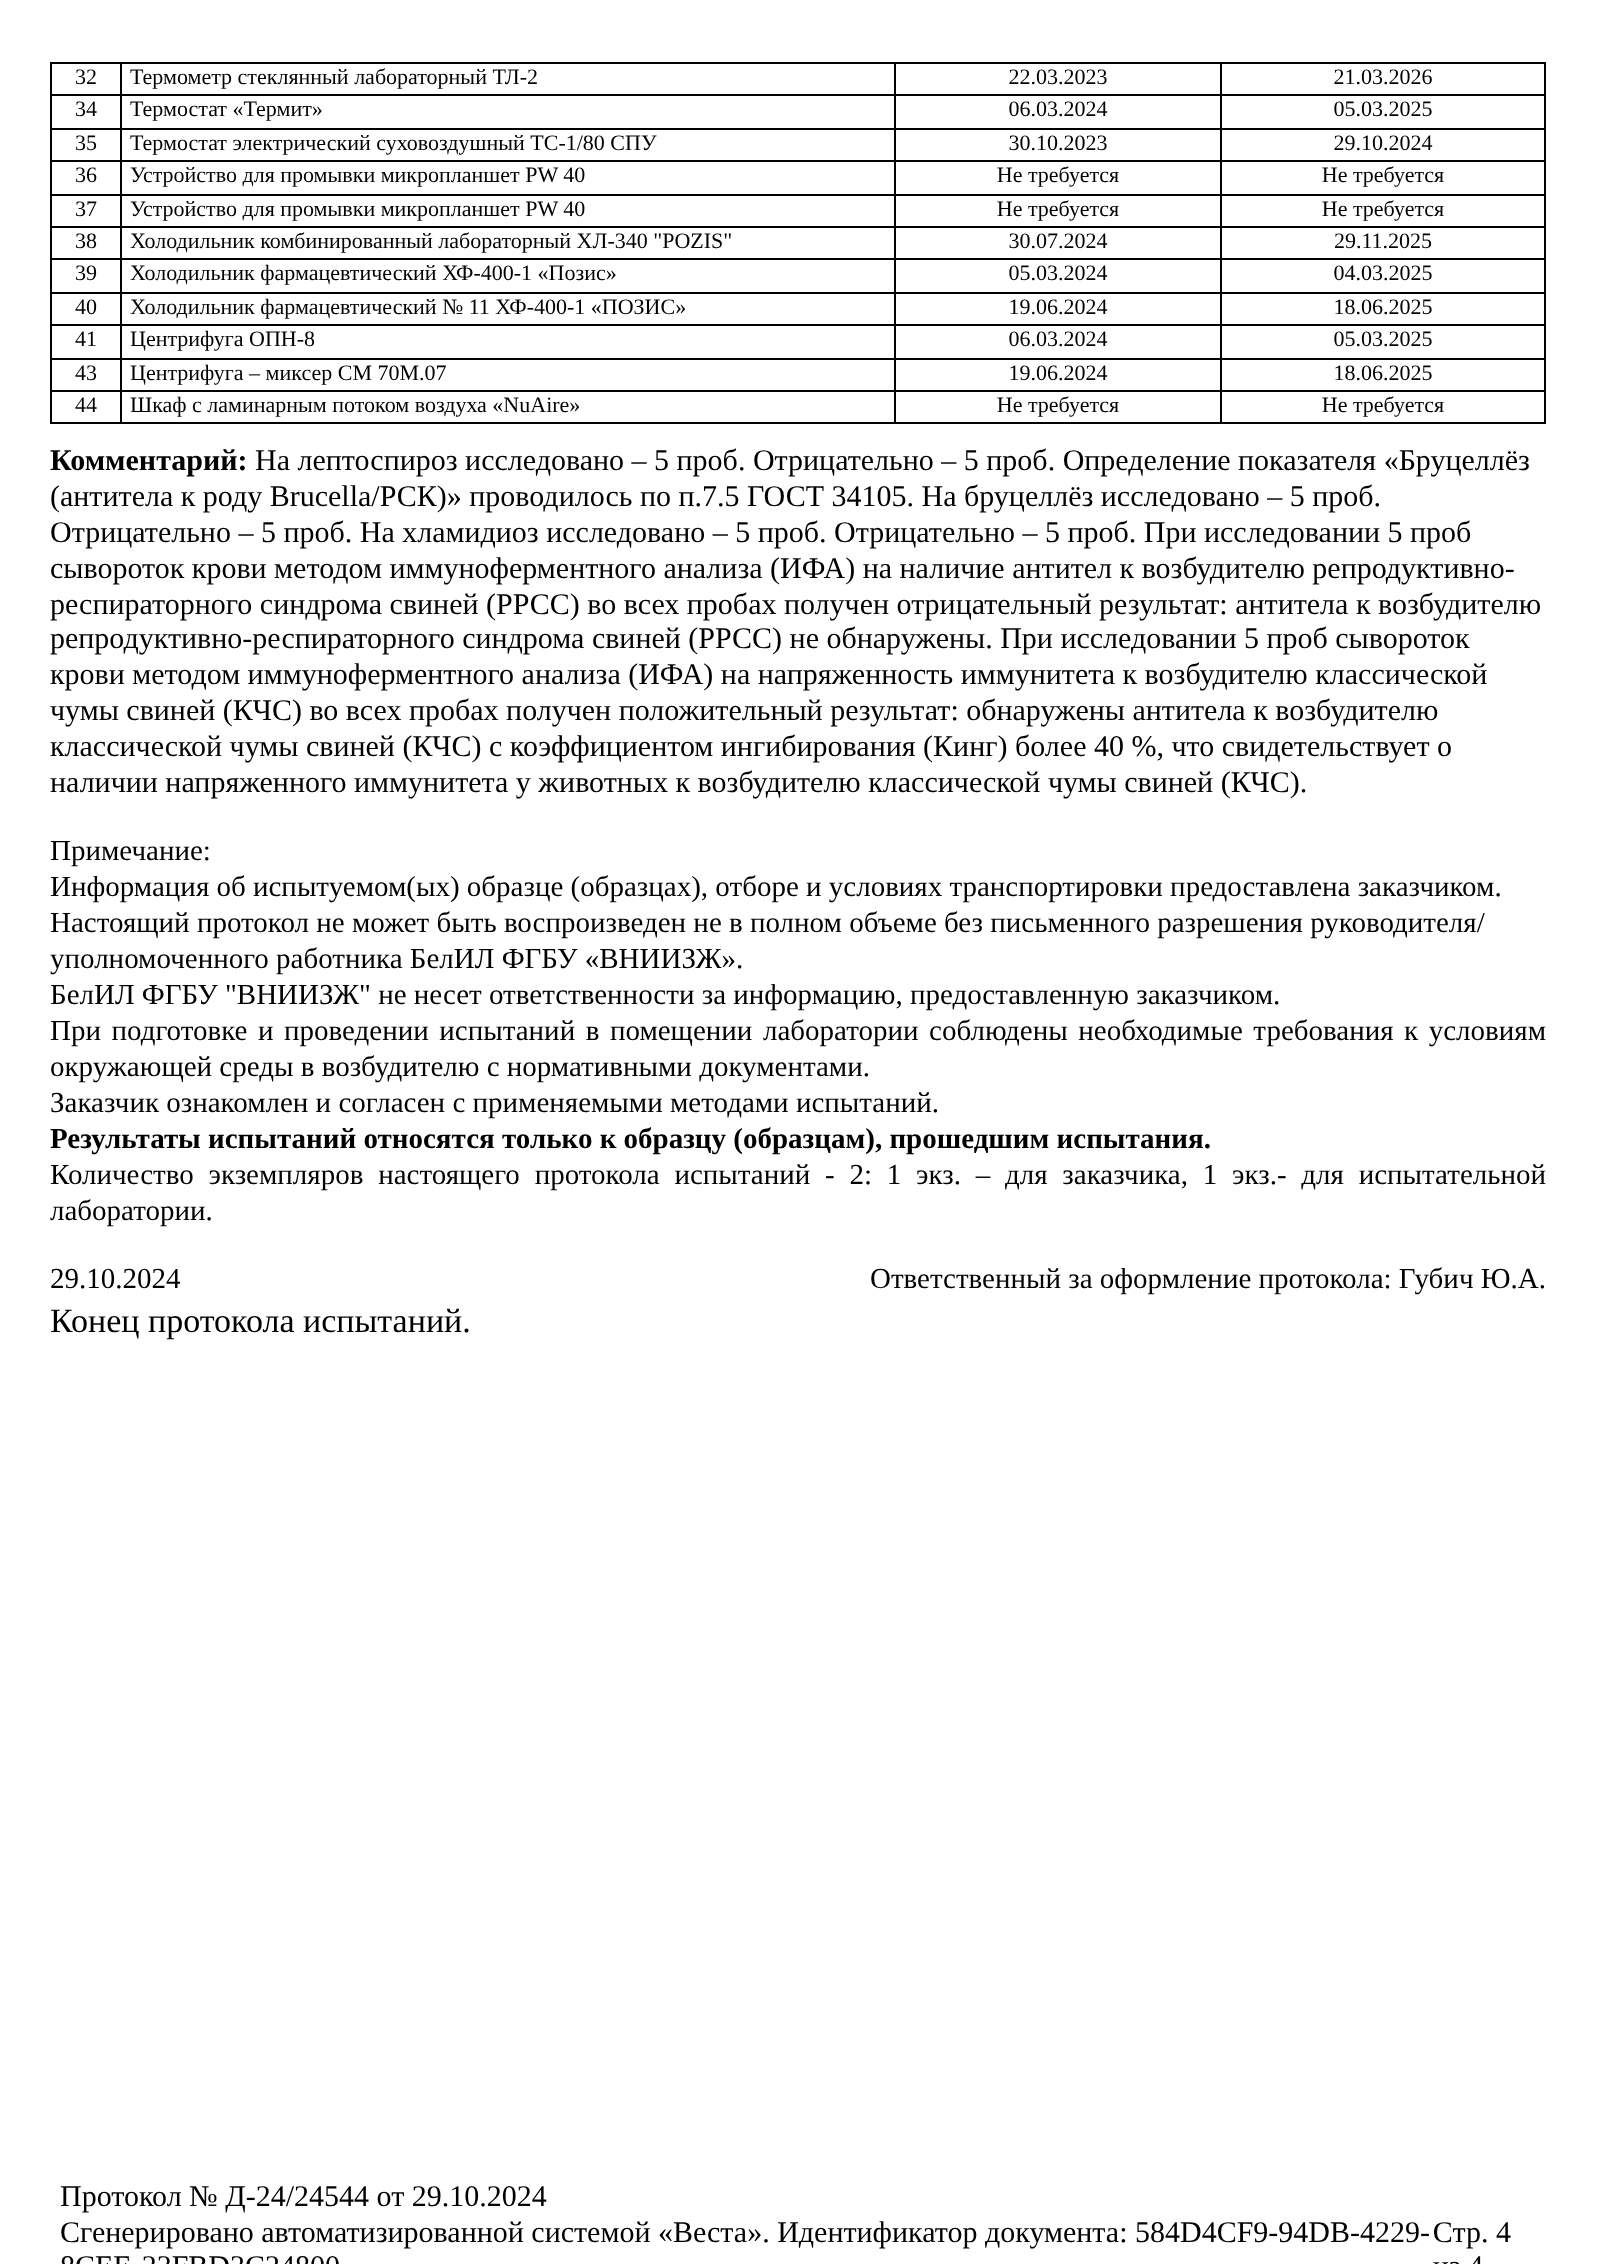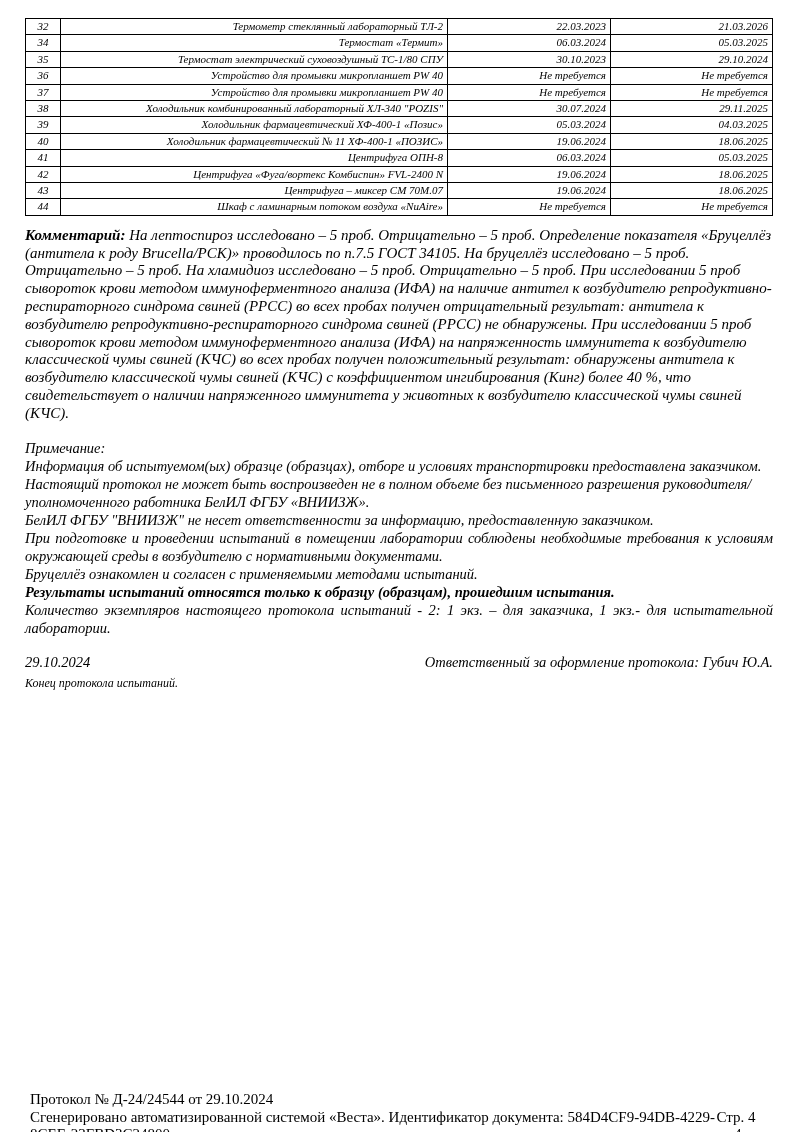--- a/index.html
+++ b/index.html
@@ -9,41 +9,40 @@
     height: 1132px;
     margin: 0 auto;
     background: #ffffff;
     font-family: "Liberation Serif", serif;
     color: #000;
     overflow: hidden;
   }
   .content {
     position: absolute;
     left: 25px;
-    top: 18px;
+    top: 31px;
     width: 748px;
-    font-style: italic;
   }
   table.equip-table {
     border-collapse: collapse;
     table-layout: fixed;
     width: 747px;
   }
   table.equip-table td {
     border: 1px solid #000;
     font-size: 11px;
     line-height: 13.4px;
     padding: 1px 4px;
     overflow: hidden;
     white-space: nowrap;
     vertical-align: middle;
   }
   td.c-num  { text-align: center; padding: 1px 1px; }
-  td.c-name { text-align: right; }
-  td.c-date { text-align: right; }
+  td.c-name { text-align: left; }
+  td.c-date { text-align: center; }
 
   .comment {
     margin: 11px 0 0 0;
     font-size: 15px;
     line-height: 17.8px;
     text-align: left;
   }
   .notes { margin-top: 16px; }
   .notes p {
     margin: 0;
@@ -55,21 +54,21 @@
 
   .sig-row {
     margin-top: 16px;
     display: flex;
     justify-content: space-between;
     font-size: 14.5px;
     line-height: 18px;
   }
   .end-line {
     margin: 2px 0 0 0;
-    font-size: 12px;
+    font-size: 17px;
     line-height: 20px;
   }
   .footer {
     position: absolute;
     left: 30px;
     right: 27px;
     top: 1091px;
     font-size: 15px;
     line-height: 17.5px;
   }
@@ -139,26 +138,20 @@
         <td class="c-date">19.06.2024</td>
         <td class="c-date">18.06.2025</td>
       </tr>
           <tr class="equip-row">
         <td class="c-num">41</td>
         <td class="c-name">Центрифуга ОПН-8</td>
         <td class="c-date">06.03.2024</td>
         <td class="c-date">05.03.2025</td>
       </tr>
           <tr class="equip-row">
-        <td class="c-num">42</td>
-        <td class="c-name">Центрифуга «Фуга/вортекс Комбиспин» FVL-2400 N</td>
-        <td class="c-date">19.06.2024</td>
-        <td class="c-date">18.06.2025</td>
-      </tr>
-          <tr class="equip-row">
         <td class="c-num">43</td>
         <td class="c-name">Центрифуга – миксер СМ 70М.07</td>
         <td class="c-date">19.06.2024</td>
         <td class="c-date">18.06.2025</td>
       </tr>
           <tr class="equip-row">
         <td class="c-num">44</td>
         <td class="c-name">Шкаф с ламинарным потоком воздуха «NuAire»</td>
         <td class="c-date">Не требуется</td>
         <td class="c-date">Не требуется</td>
@@ -167,21 +160,21 @@
     </table>
 
     <p class="comment"><b>Комментарий:</b> <span>На лептоспироз исследовано – 5 проб. Отрицательно – 5 проб. Определение показателя «Бруцеллёз (антитела к роду Brucella/РСК)» проводилось по п.7.5 ГОСТ 34105. На бруцеллёз исследовано – 5 проб. Отрицательно – 5 проб. На хламидиоз исследовано – 5 проб. Отрицательно – 5 проб. При исследовании 5 проб сывороток крови методом иммуноферментного анализа (ИФА) на наличие антител к возбудителю репродуктивно-респираторного синдрома свиней (РРСС) во всех пробах получен отрицательный результат: антитела к возбудителю репродуктивно-респираторного синдрома свиней (РРСС) не обнаружены. При исследовании 5 проб сывороток крови методом иммуноферментного анализа (ИФА) на напряженность иммунитета к возбудителю классической чумы свиней (КЧС) во всех пробах получен положительный результат: обнаружены антитела к возбудителю классической чумы свиней (КЧС) с коэффициентом ингибирования (Кинг) более 40 %, что свидетельствует о наличии напряженного иммунитета у животных к возбудителю классической чумы свиней (КЧС).</span></p>
 
     <div class="notes">
       <p>Примечание:</p>
       <p>Информация об испытуемом(ых) образце (образцах), отборе и условиях транспортировки предоставлена заказчиком.</p>
       <p>Настоящий протокол не может быть воспроизведен не в полном объеме без письменного разрешения руководителя/уполномоченного работника БелИЛ ФГБУ «ВНИИЗЖ».</p>
       <p>БелИЛ ФГБУ "ВНИИЗЖ" не несет ответственности за информацию, предоставленную заказчиком.</p>
       <p class="just">При подготовке и проведении испытаний в помещении лаборатории соблюдены необходимые требования к условиям окружающей среды в возбудителю с нормативными документами.</p>
-      <p>Бруцеллёз ознакомлен и согласен с применяемыми методами испытаний.</p>
+      <p>Заказчик ознакомлен и согласен с применяемыми методами испытаний.</p>
       <p class="bold">Результаты испытаний относятся только к образцу (образцам), прошедшим испытания.</p>
       <p class="just">Количество экземпляров настоящего протокола испытаний - 2: 1 экз. – для заказчика, 1 экз.- для испытательной лаборатории.</p>
     </div>
 
     <div class="sig-row">
       <span>29.10.2024</span>
       <span>Ответственный за оформление протокола: Губич Ю.А.</span>
     </div>
     <p class="end-line">Конец протокола испытаний.</p>
 

